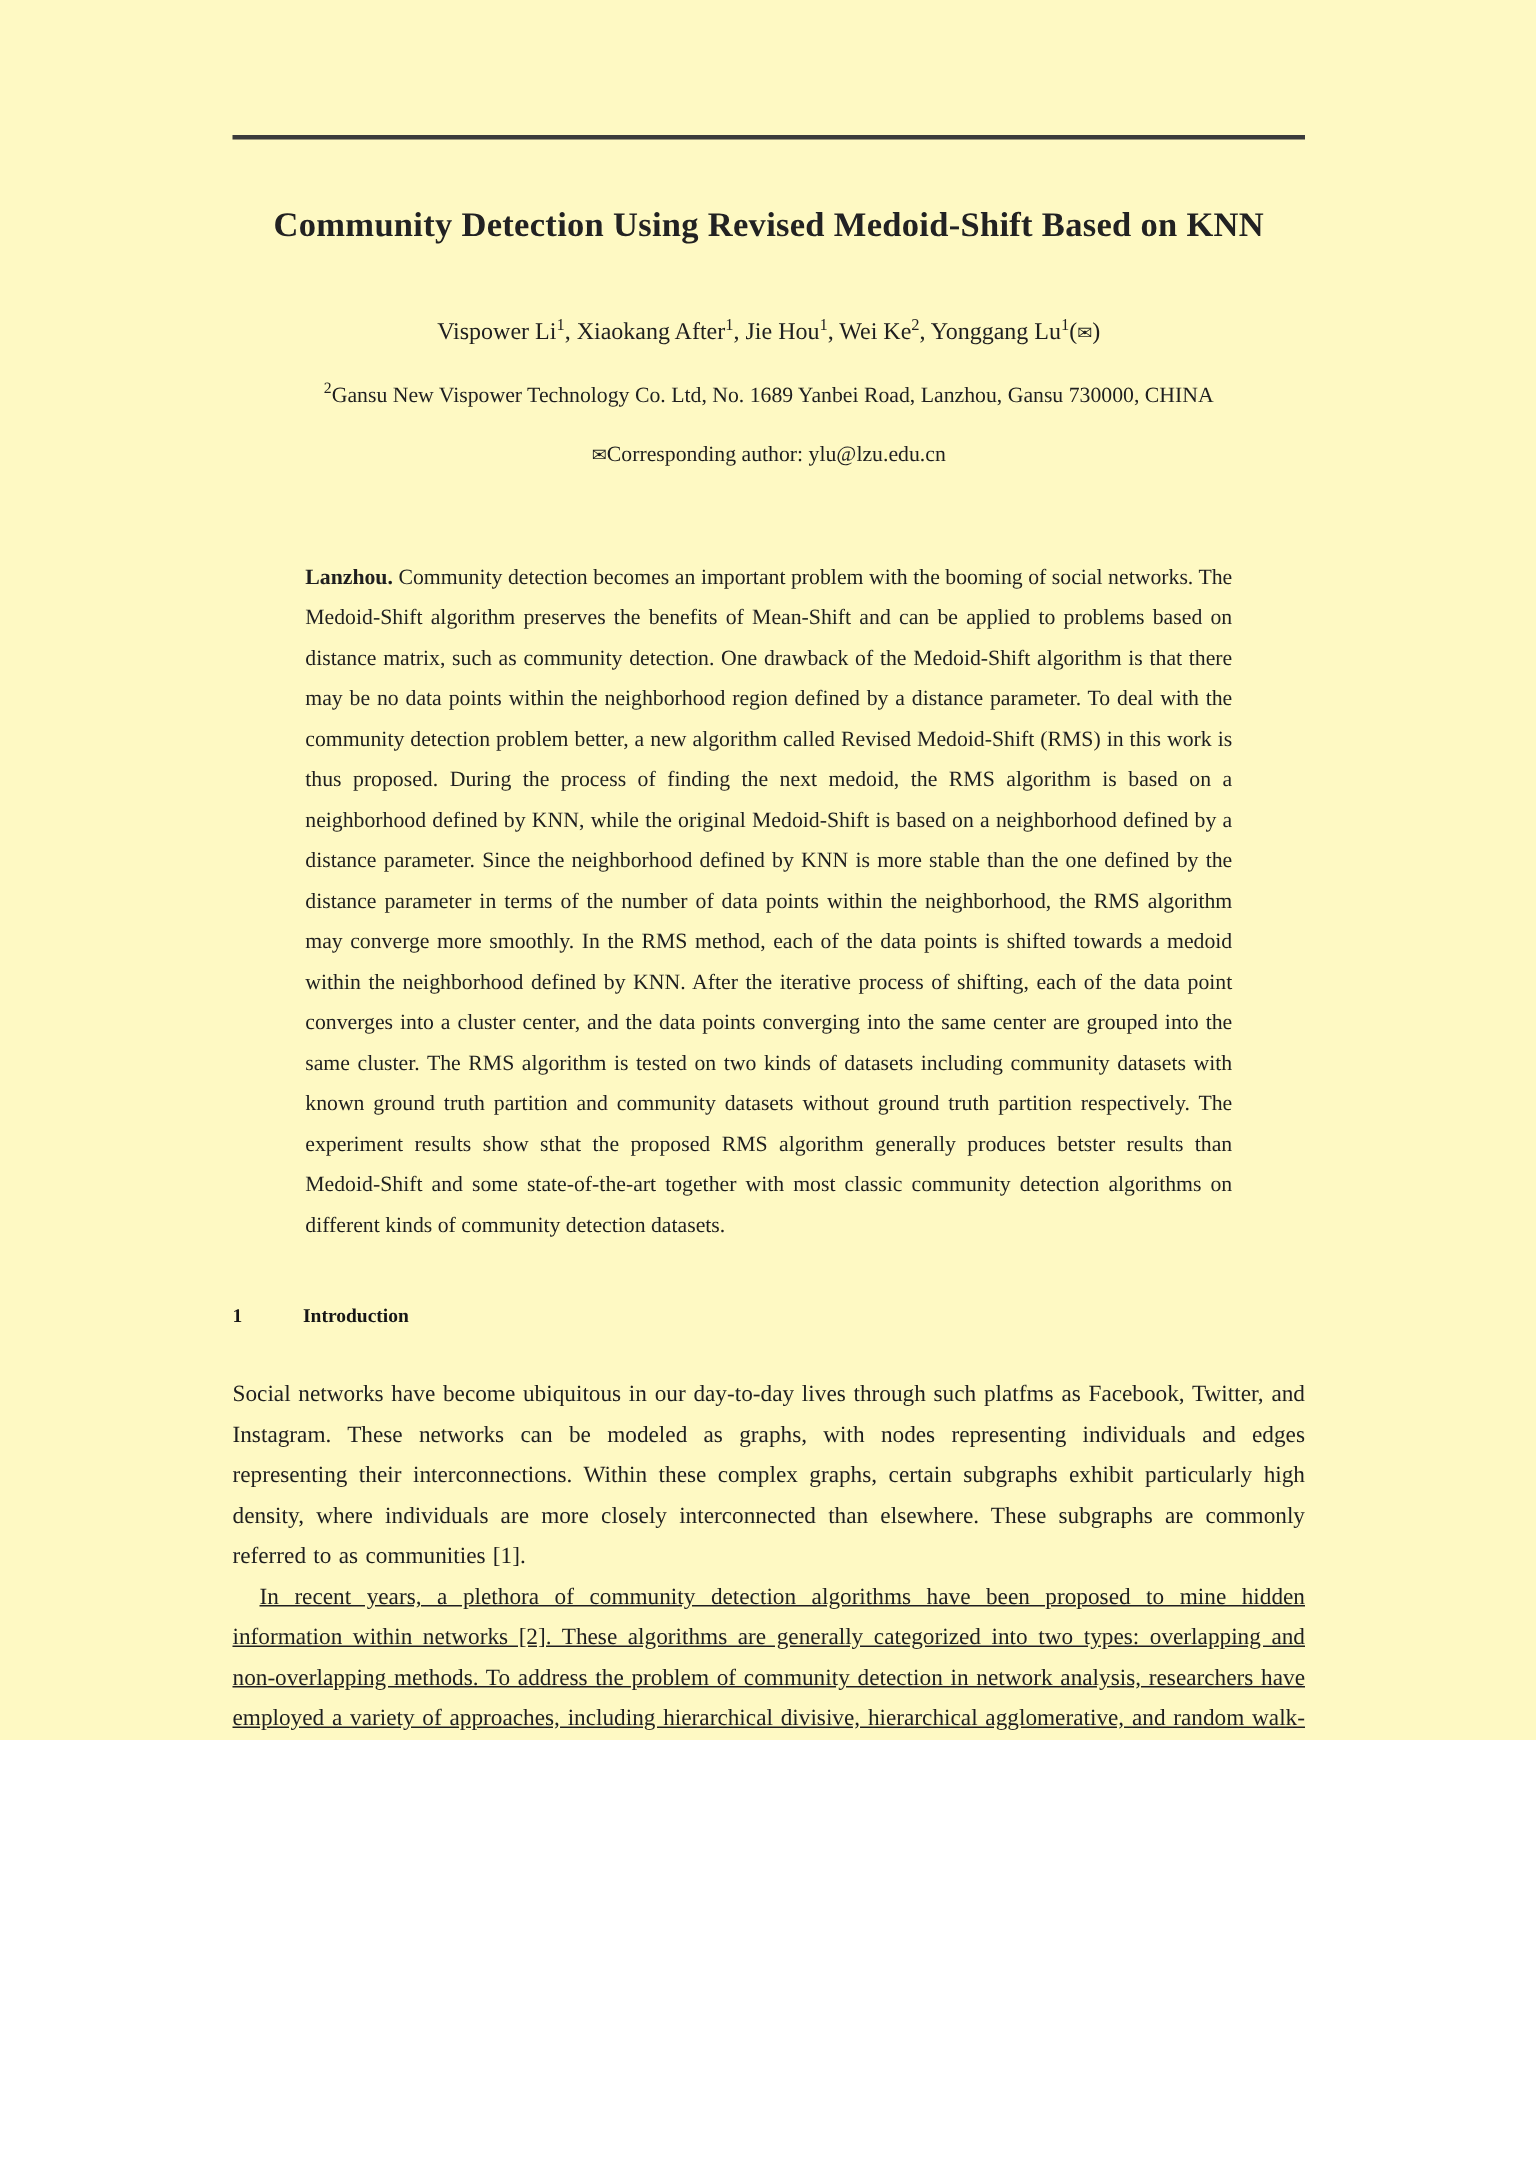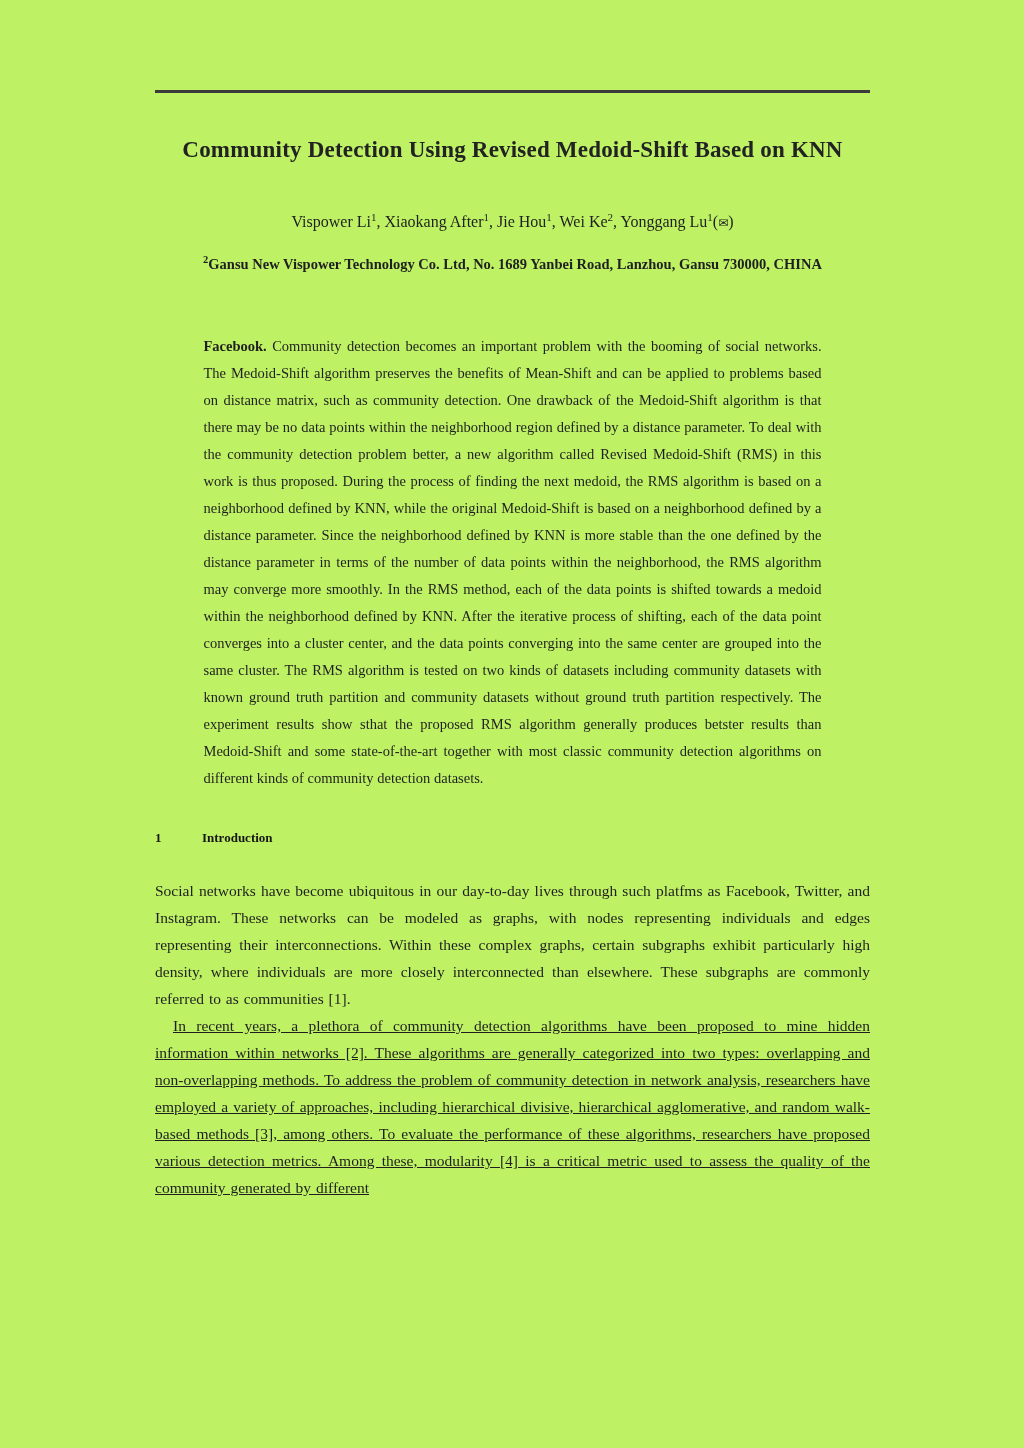--- a/index.html
+++ b/index.html
@@ -3,22 +3,22 @@
 <meta charset="utf-8">
 <style>
   html, body {
     margin: 0;
     padding: 0;
     background: #ffffff;
   }
   .page {
     position: relative;
     width: 1024px;
-    height: 1448px;
-    background: #bef264;
+    height: 1160px;
+    background: #fef9c3;
     color: #1f1f1f;
     font-family: "Liberation Serif", "DejaVu Serif", serif;
     overflow: hidden;
   }
   .content {
     margin: 0 154px 0 155px; 
   }
   .top-rule {
     margin-top: 90px;
     height: 3px;
@@ -42,21 +42,20 @@
     line-height: 0;
   }
   .envelope {
     font-family: "DejaVu Sans", sans-serif;
     font-size: 12px;
   }
   .affiliation-line {
     margin-top: 25px;
     text-align: center;
     font-size: 14.5px;
-    font-weight: bold;
   }
   .affiliation-line sup {
     font-size: 10.5px;
     line-height: 0;
   }
   .corresponding-line {
     margin-top: 22px;
     text-align: center;
     font-size: 14.5px;
   }
@@ -111,23 +110,26 @@
     <div class="authors-line"><span>Vispower Li</span><sup>1</sup><span>,</span>
       <span>Xiaokang After</span><sup>1</sup><span>,</span>
       <span>Jie Hou</span><sup>1</sup><span>,</span>
       <span>Wei Ke</span><sup>2</sup><span>,</span>
       <span>Yonggang Lu</span><sup>1</sup><span><span>(</span><span class="envelope">✉</span><span>)</span></span>
     </div>
 
     <div class="affiliation-line"><sup>2</sup><span>Gansu New Vispower Technology Co. Ltd, No. 1689 Yanbei Road, Lanzhou, Gansu 730000, CHINA</span>
     </div>
 
+    <div class="corresponding-line"><span class="envelope">✉</span><span>Corresponding author:</span>
+      <span>ylu@lzu.edu.cn</span>
+    </div>
 
     <div class="abstract-block">
-      <b>Facebook.</b>
+      <b>Lanzhou.</b>
       <span>Community detection becomes an important problem with the booming of social networks. The Medoid-Shift algorithm preserves the benefits of Mean-Shift and can be applied to problems based on distance matrix, such as community detection. One drawback of the Medoid-Shift algorithm is that there may be no data points within the neighborhood region defined by a distance parameter. To deal with the community detection problem better, a new algorithm called Revised Medoid-Shift (RMS) in this work is thus proposed. During the process of finding the next medoid, the RMS algorithm is based on a neighborhood defined by KNN, while the original Medoid-Shift is based on a neighborhood defined by a distance parameter. Since the neighborhood defined by KNN is more stable than the one defined by the distance parameter in terms of the number of data points within the neighborhood, the RMS algorithm may converge more smoothly. In the RMS method, each of the data points is shifted towards a medoid within the neighborhood defined by KNN. After the iterative process of shifting, each of the data point converges into a cluster center, and the data points converging into the same center are grouped into the same cluster. The RMS algorithm is tested on two kinds of datasets including community datasets with known ground truth partition and community datasets without ground truth partition respectively. The experiment results show sthat the proposed RMS algorithm generally produces betster results than Medoid-Shift and some state-of-the-art together with most classic community detection algorithms on different kinds of community detection datasets.</span>
     </div>
 
 
     <div class="section-heading"><span class="section-number">1</span><span>Introduction</span>
     </div>
 
     <p class="body-para first">Social networks have become ubiquitous in our day-to-day lives through such platfms as Facebook, Twitter, and Instagram. These networks can be modeled as graphs, with nodes representing individuals and edges representing their interconnections. Within these complex graphs, certain subgraphs exhibit particularly high density, where individuals are more closely interconnected than elsewhere. These subgraphs are commonly referred to as communities [1].</p>
     <p class="body-para indented">In recent years, a plethora of community detection algorithms have been proposed to mine hidden information within networks [2]. These algorithms are generally categorized into two types: overlapping and non-overlapping methods. To address the problem of community detection in network analysis, researchers have employed a variety of approaches, including hierarchical divisive, hierarchical agglomerative, and random walk-based methods [3], among others. To evaluate the performance of these algorithms, researchers have proposed various detection metrics. Among these, modularity [4] is a critical metric used to assess the quality of the community generated by different</p>
 

